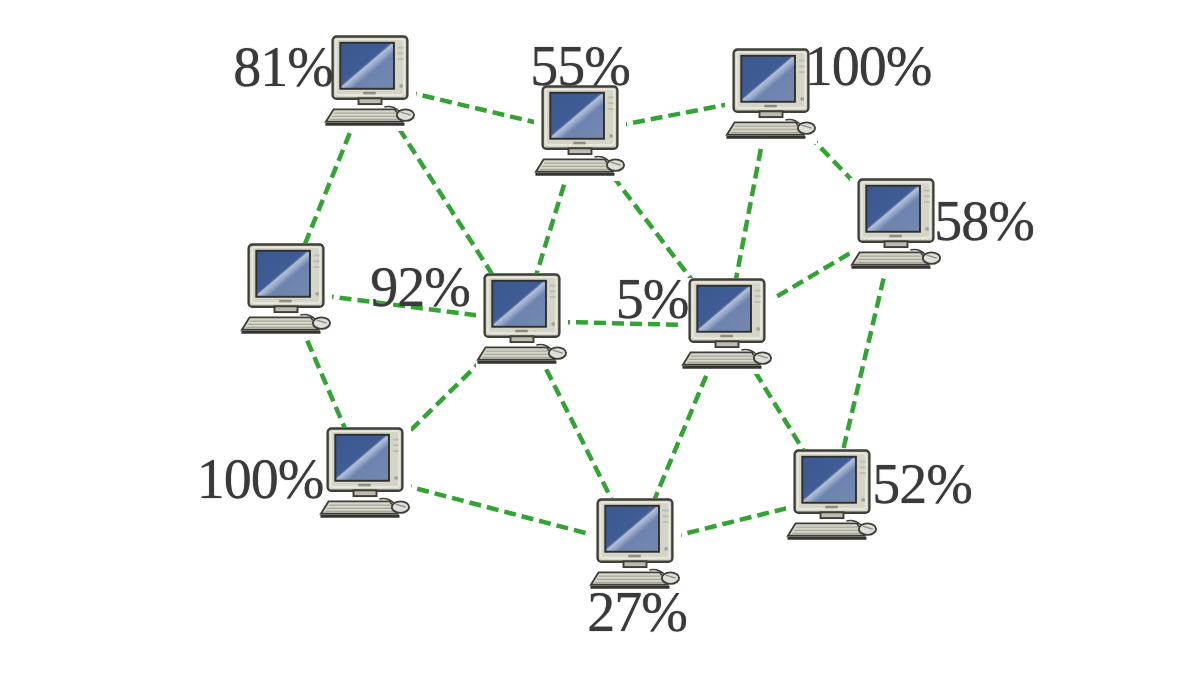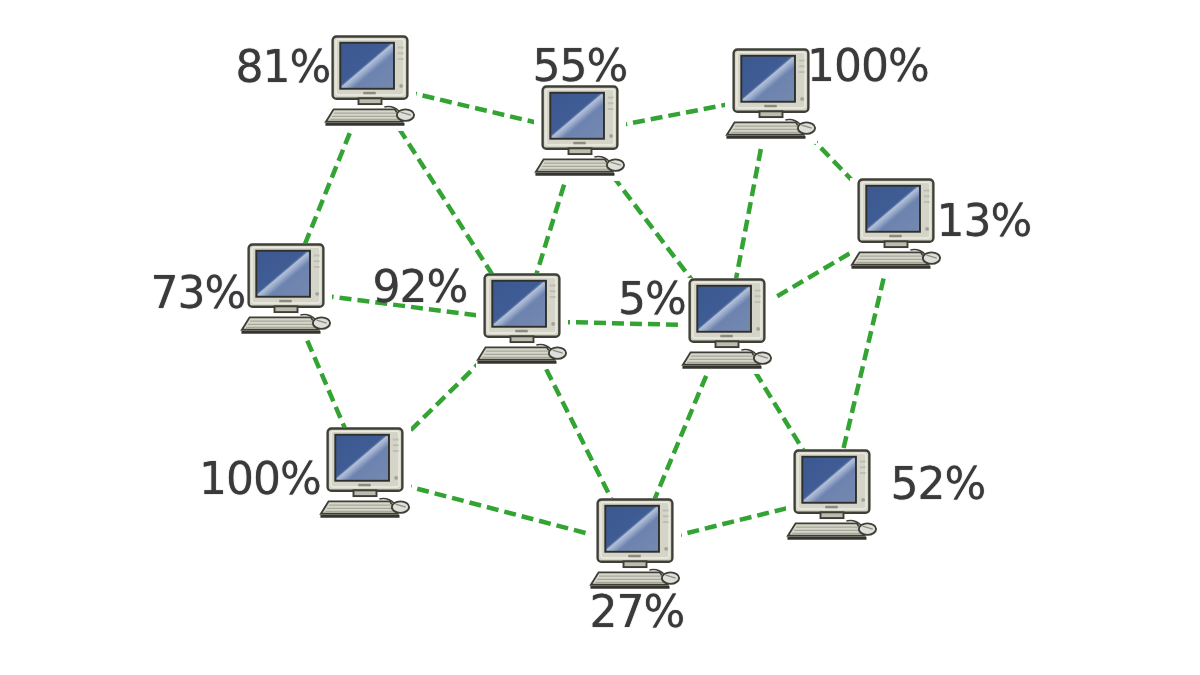--- a/index.html
+++ b/index.html
@@ -10,27 +10,28 @@
     overflow:hidden;
     font-family:"DejaVu Sans", "Liberation Sans", sans-serif;
   }
   .edges{position:absolute;left:0;top:0;z-index:1;}
   .edge{stroke-width:4.5;stroke-dasharray:12 6;stroke-linecap:butt;}
   .node{position:absolute;width:92px;height:98px;z-index:2;}
   .node svg{width:100%;height:100%;display:block;}
   .node-label{
     position:absolute;z-index:3;
     transform:translate(-50%,-50%);
-    font-size:44px;
+    font-size:56px;
     letter-spacing:-1px;
     color:#3a3a3a;
     text-shadow:0 0 1px rgba(58,58,58,0.85);
     white-space:nowrap;
     line-height:1;
     user-select:none;
+    font-family:Liberation Serif, serif;
   }
 </style>
 </head>
 <body>
 
 <div class="canvas">
   <svg class="edges" width="1200" height="675" viewBox="0 0 1200 675" xmlns="http://www.w3.org/2000/svg">
     <defs>
       <linearGradient id="scr" x1="0" y1="0" x2="1" y2="1">
         <stop offset="0" stop-color="#3c5890"></stop>
@@ -177,21 +178,21 @@
         <line x1="10.5" y1="81.5" x2="77" y2="81.5" stroke="#a8a89a" stroke-width="1.2"></line>
         <line x1="8.5" y1="84.8" x2="79" y2="84.8" stroke="#a8a89a" stroke-width="1.2"></line>
         <line x1="6.5" y1="88" x2="80.5" y2="88" stroke="#a8a89a" stroke-width="1.2"></line>
         <line x1="1.5" y1="93.2" x2="84" y2="93.2" stroke="#35352f" stroke-width="3"></line>
 
         <path d="M79,80 q-7,-7 -16,-5" fill="none" stroke="#3f3f37" stroke-width="1.6"></path>
         <ellipse cx="85" cy="83.5" rx="9" ry="6" fill="#dededa" stroke="#3f3f37" stroke-width="2"></ellipse>
         <line x1="80" y1="80.5" x2="90.5" y2="83.5" stroke="#8d8d81" stroke-width="1.4"></line>
       </svg>
     </div>
-    <span class="node-label" style="left: 984px; top: 221px;">13%</span>
+    <span class="node-label" style="left: 984px; top: 221px;">58%</span>
     <div class="node" style="left: 240px; top: 242px;">
       <svg viewBox="0 0 96 100" xmlns="http://www.w3.org/2000/svg">
         <rect x="0" y="0" width="96" height="100" fill="#ffffff"></rect>
 
         <rect x="9" y="1.5" width="78" height="65" rx="4" fill="#d4d4c8" stroke="#3f3f37" stroke-width="2.5"></rect>
         <rect x="12.5" y="4.5" width="71" height="58" rx="2.5" fill="none" stroke="#ecebe0" stroke-width="1.5"></rect>
 
         <rect x="16" y="7" width="58" height="50" fill="#2f2f2b"></rect>
         <rect x="18" y="9" width="54" height="46" fill="url(#scr)"></rect>
         <line x1="19" y1="54" x2="71" y2="10" stroke="#b9c6dc" stroke-width="1.6" opacity="0.85"></line>
@@ -208,21 +209,20 @@
         <line x1="10.5" y1="81.5" x2="77" y2="81.5" stroke="#a8a89a" stroke-width="1.2"></line>
         <line x1="8.5" y1="84.8" x2="79" y2="84.8" stroke="#a8a89a" stroke-width="1.2"></line>
         <line x1="6.5" y1="88" x2="80.5" y2="88" stroke="#a8a89a" stroke-width="1.2"></line>
         <line x1="1.5" y1="93.2" x2="84" y2="93.2" stroke="#35352f" stroke-width="3"></line>
 
         <path d="M79,80 q-7,-7 -16,-5" fill="none" stroke="#3f3f37" stroke-width="1.6"></path>
         <ellipse cx="85" cy="83.5" rx="9" ry="6" fill="#dededa" stroke="#3f3f37" stroke-width="2"></ellipse>
         <line x1="80" y1="80.5" x2="90.5" y2="83.5" stroke="#8d8d81" stroke-width="1.4"></line>
       </svg>
     </div>
-    <span class="node-label" style="left: 198px; top: 293px;">73%</span>
     <div class="node" style="left: 476px; top: 272px;">
       <svg viewBox="0 0 96 100" xmlns="http://www.w3.org/2000/svg">
         <rect x="0" y="0" width="96" height="100" fill="#ffffff"></rect>
 
         <rect x="9" y="1.5" width="78" height="65" rx="4" fill="#d4d4c8" stroke="#3f3f37" stroke-width="2.5"></rect>
         <rect x="12.5" y="4.5" width="71" height="58" rx="2.5" fill="none" stroke="#ecebe0" stroke-width="1.5"></rect>
 
         <rect x="16" y="7" width="58" height="50" fill="#2f2f2b"></rect>
         <rect x="18" y="9" width="54" height="46" fill="url(#scr)"></rect>
         <line x1="19" y1="54" x2="71" y2="10" stroke="#b9c6dc" stroke-width="1.6" opacity="0.85"></line>
@@ -332,21 +332,21 @@
         <line x1="10.5" y1="81.5" x2="77" y2="81.5" stroke="#a8a89a" stroke-width="1.2"></line>
         <line x1="8.5" y1="84.8" x2="79" y2="84.8" stroke="#a8a89a" stroke-width="1.2"></line>
         <line x1="6.5" y1="88" x2="80.5" y2="88" stroke="#a8a89a" stroke-width="1.2"></line>
         <line x1="1.5" y1="93.2" x2="84" y2="93.2" stroke="#35352f" stroke-width="3"></line>
 
         <path d="M79,80 q-7,-7 -16,-5" fill="none" stroke="#3f3f37" stroke-width="1.6"></path>
         <ellipse cx="85" cy="83.5" rx="9" ry="6" fill="#dededa" stroke="#3f3f37" stroke-width="2"></ellipse>
         <line x1="80" y1="80.5" x2="90.5" y2="83.5" stroke="#8d8d81" stroke-width="1.4"></line>
       </svg>
     </div>
-    <span class="node-label" style="left: 922px; top: 484px; margin-left: 16px;">52%</span>
+    <span class="node-label" style="left: 922px; top: 484px;">52%</span>
     <div class="node" style="left: 589px; top: 497px;">
       <svg viewBox="0 0 96 100" xmlns="http://www.w3.org/2000/svg">
         <rect x="0" y="0" width="96" height="100" fill="#ffffff"></rect>
 
         <rect x="9" y="1.5" width="78" height="65" rx="4" fill="#d4d4c8" stroke="#3f3f37" stroke-width="2.5"></rect>
         <rect x="12.5" y="4.5" width="71" height="58" rx="2.5" fill="none" stroke="#ecebe0" stroke-width="1.5"></rect>
 
         <rect x="16" y="7" width="58" height="50" fill="#2f2f2b"></rect>
         <rect x="18" y="9" width="54" height="46" fill="url(#scr)"></rect>
         <line x1="19" y1="54" x2="71" y2="10" stroke="#b9c6dc" stroke-width="1.6" opacity="0.85"></line>

